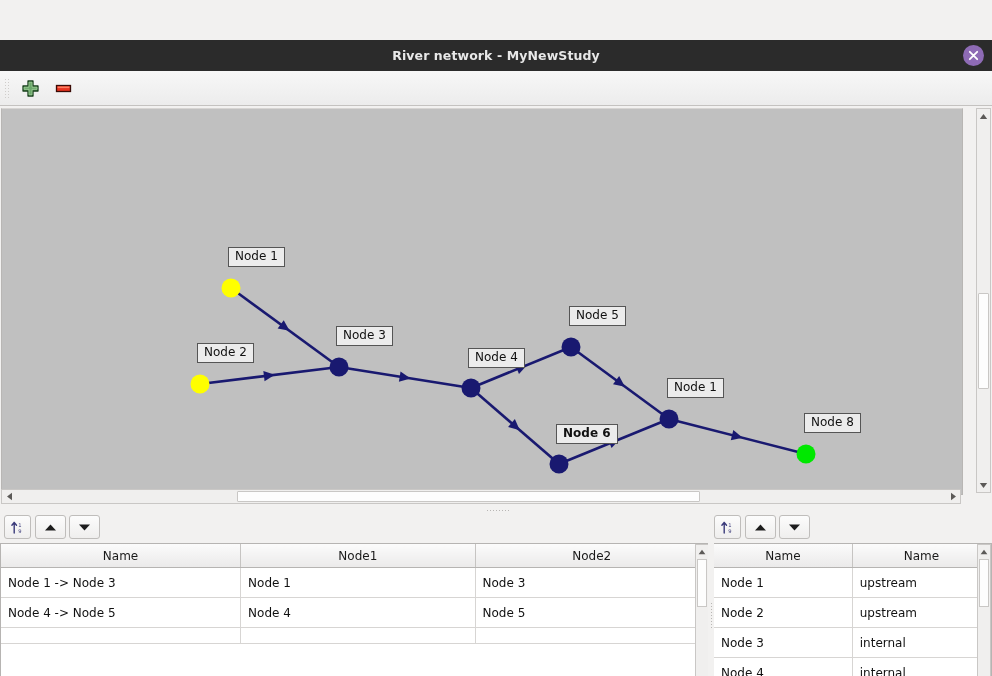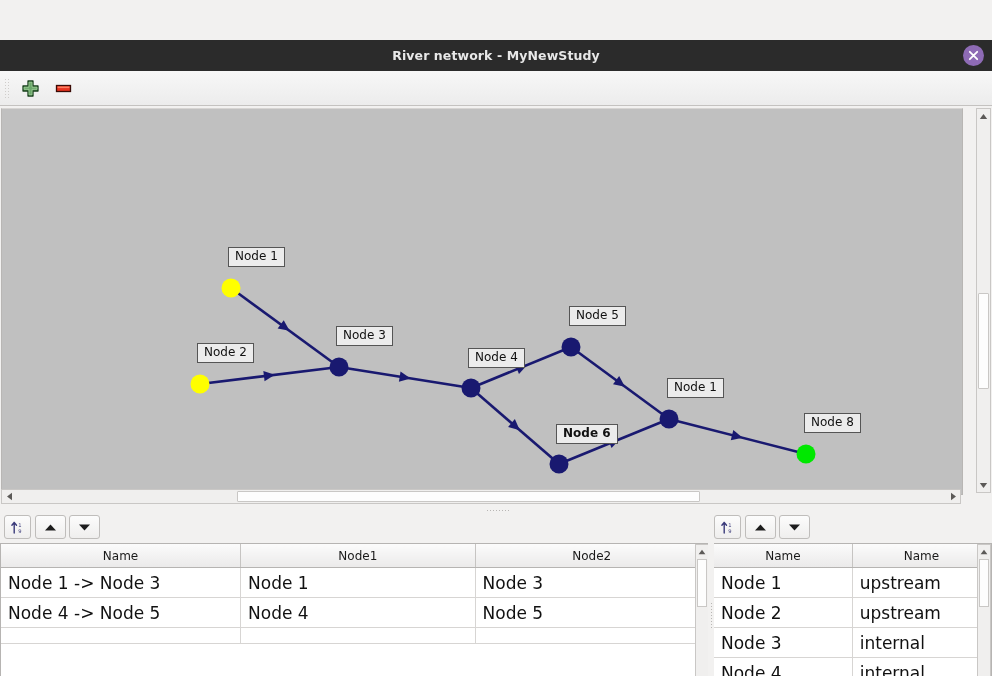--- a/index.html
+++ b/index.html
@@ -143,21 +143,21 @@
   table.grid th{
     background:linear-gradient(#fbfbfb,#ebeaea);
     border-right:1px solid #c6c4c2;
     border-bottom:1px solid #b6b4b2;
     font-weight:normal;font-size:12px;color:#1a1a1a;
     height:23px;padding:0;text-align:center;
   }
   table.grid td{
     border-right:1px solid #d7d5d3;
     border-bottom:1px solid #d7d5d3;
-    height:29px;padding:0 0 0 7px;font-size:17px;color:#111;
+    height:29px;padding:0 0 0 7px;font-size:12px;color:#111;
     background:#fff;white-space:nowrap;overflow:hidden;
   }
   table.grid td.empty{height:15px;}
 
   .tbl-vsb{
     position:absolute;right:1px;top:30px;width:14px;bottom:17px;
     background:#f0efee;border:1px solid #c9c7c5;box-sizing:border-box;
   }
   .tbl-vsb .arrow{position:absolute;left:0;width:12px;height:13px;display:flex;align-items:center;justify-content:center;cursor:pointer;}
   .tbl-vsb .arrow.up{top:0;}

